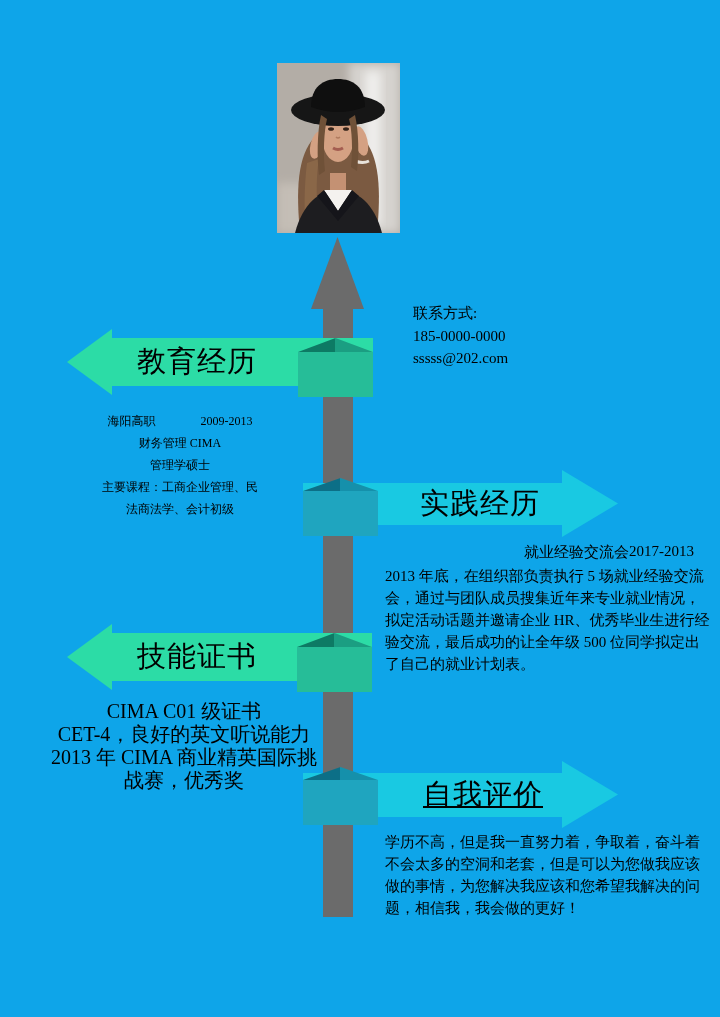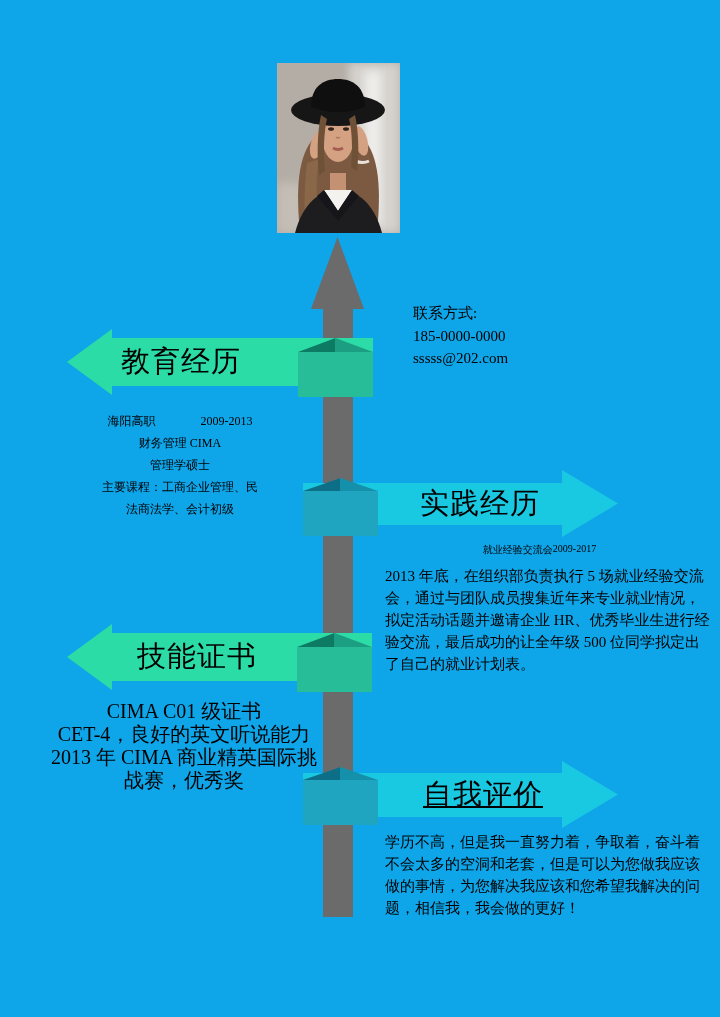--- a/index.html
+++ b/index.html
@@ -27,21 +27,21 @@
   .box-green  { background:var(--green_box); }
   .box-cyan   { background:var(--cyan_box); }
   .roof       { clip-path:polygon(50% 0,100% 100%,0 100%); }
   .roof-green { background:linear-gradient(90deg,var(--green_roof_l) 0 50%,var(--green_roof_r) 50% 100%); }
   .roof-cyan  { background:linear-gradient(90deg,var(--cyan_roof_l) 0 50%,var(--cyan_roof_r) 50% 100%); }
 
   .r1-band { left:100px; top:338px; width:273px; height:48px; }
   .r1-head { left:67px;  top:329px; width:45px;  height:66px; background:var(--green_band); }
   .r1-box  { left:298px; top:352px; width:75px;  height:45px; }
   .r1-roof { left:298px; top:338px; width:75px;  height:14px; }
-  .r1-title{ left:71px;  top:338px; width:220px; height:48px; }
+  .r1-title{ left:87px;  top:338px; width:220px; height:48px; }
 
   .r2-band { left:303px; top:483px; width:262px; height:42px; }
   .r2-head { left:562px; top:470px; width:56px;  height:67px; background:var(--cyan_band); }
   .r2-box  { left:303px; top:491px; width:75px;  height:45px; }
   .r2-roof { left:303px; top:478px; width:75px;  height:13px; }
   .r2-title{ left:370px; top:483px; width:220px; height:42px; }
 
   .r3-band { left:100px; top:633px; width:272px; height:48px; }
   .r3-head { left:67px;  top:624px; width:45px;  height:66px; background:var(--green_band); }
   .r3-box  { left:297px; top:647px; width:75px;  height:45px; }
@@ -52,21 +52,21 @@
   .r4-head { left:562px; top:761px; width:56px;  height:67px; background:var(--cyan_band); }
   .r4-box  { left:303px; top:780px; width:75px;  height:45px; }
   .r4-roof { left:303px; top:767px; width:75px;  height:13px; }
   .r4-title{ left:373px; top:773px; width:220px; height:44px;text-decoration:underline; }
 
   .title { font-size:29px; letter-spacing:1px; display:flex; align-items:center; justify-content:center; white-space:nowrap; }
 
   
   .contact { left:413px; top:302px; width:240px; font-size:15px; line-height:22.5px; }
   .edu     { left:25px;  top:410px; width:310px; font-size:12px; line-height:22px; text-align:center; white-space:pre-wrap; }
-  .prac-head { left:385px; top:543px; width:309px; font-size:10px; display:flex; justify-content:center; }
+  .prac-head { left:385px; top:543px; width:309px; font-size:15px; display:flex; justify-content:flex-end; }
   .prac    { left:385px; top:565px; width:340px; font-size:15px; line-height:22px; white-space:pre-wrap; }
   .skills  { left:29px;  top:700px; width:310px; font-size:20px; line-height:23px; text-align:center; white-space:pre-wrap; }
   .selfev  { left:385px; top:831px; width:342px; font-size:15px; line-height:22px; white-space:pre-wrap; }
 </style>
 </head>
 <body>
 
 <div class="page">
 
   <div class="abs photo">
@@ -131,21 +131,21 @@
 主要课程：工商企业管理、民
 法商法学、会计初级</div>
 
   <div class="abs r2-head head-right"></div>
   <div class="abs r2-band band-cyan"></div>
   <div class="abs r2-roof roof roof-cyan"></div>
   <div class="abs r2-box box-cyan"></div>
   <div class="abs r2-title title">实践经历</div>
   <div class="abs prac-head">
     <span>就业经验交流会</span>
-    <span>2009-2017</span>
+    <span>2017-2013</span>
   </div>
   <div class="abs prac">2013 年底，在组织部负责执行 5 场就业经验交流
 会，通过与团队成员搜集近年来专业就业情况，
 拟定活动话题并邀请企业 HR、优秀毕业生进行经
 验交流，最后成功的让全年级 500 位同学拟定出
 了自己的就业计划表。</div>
 
   <div class="abs r3-head head-left"></div>
   <div class="abs r3-band band-green"></div>
   <div class="abs r3-roof roof roof-green"></div>

